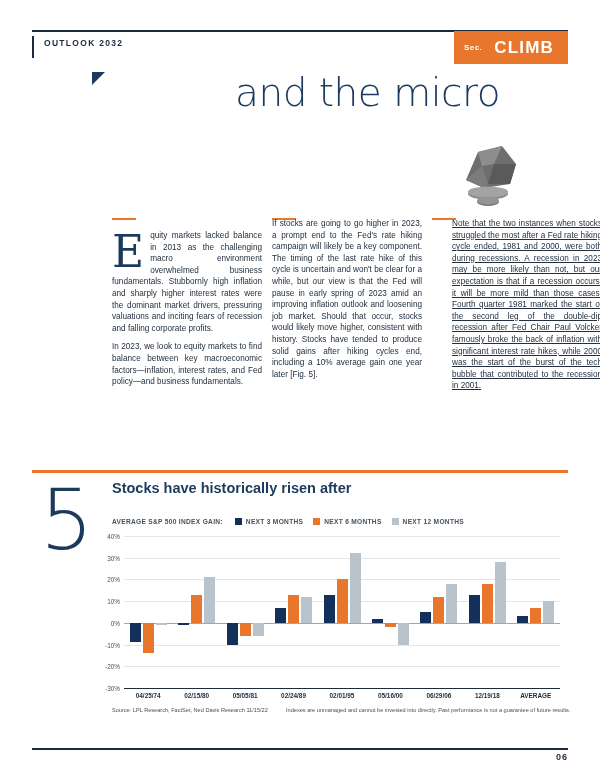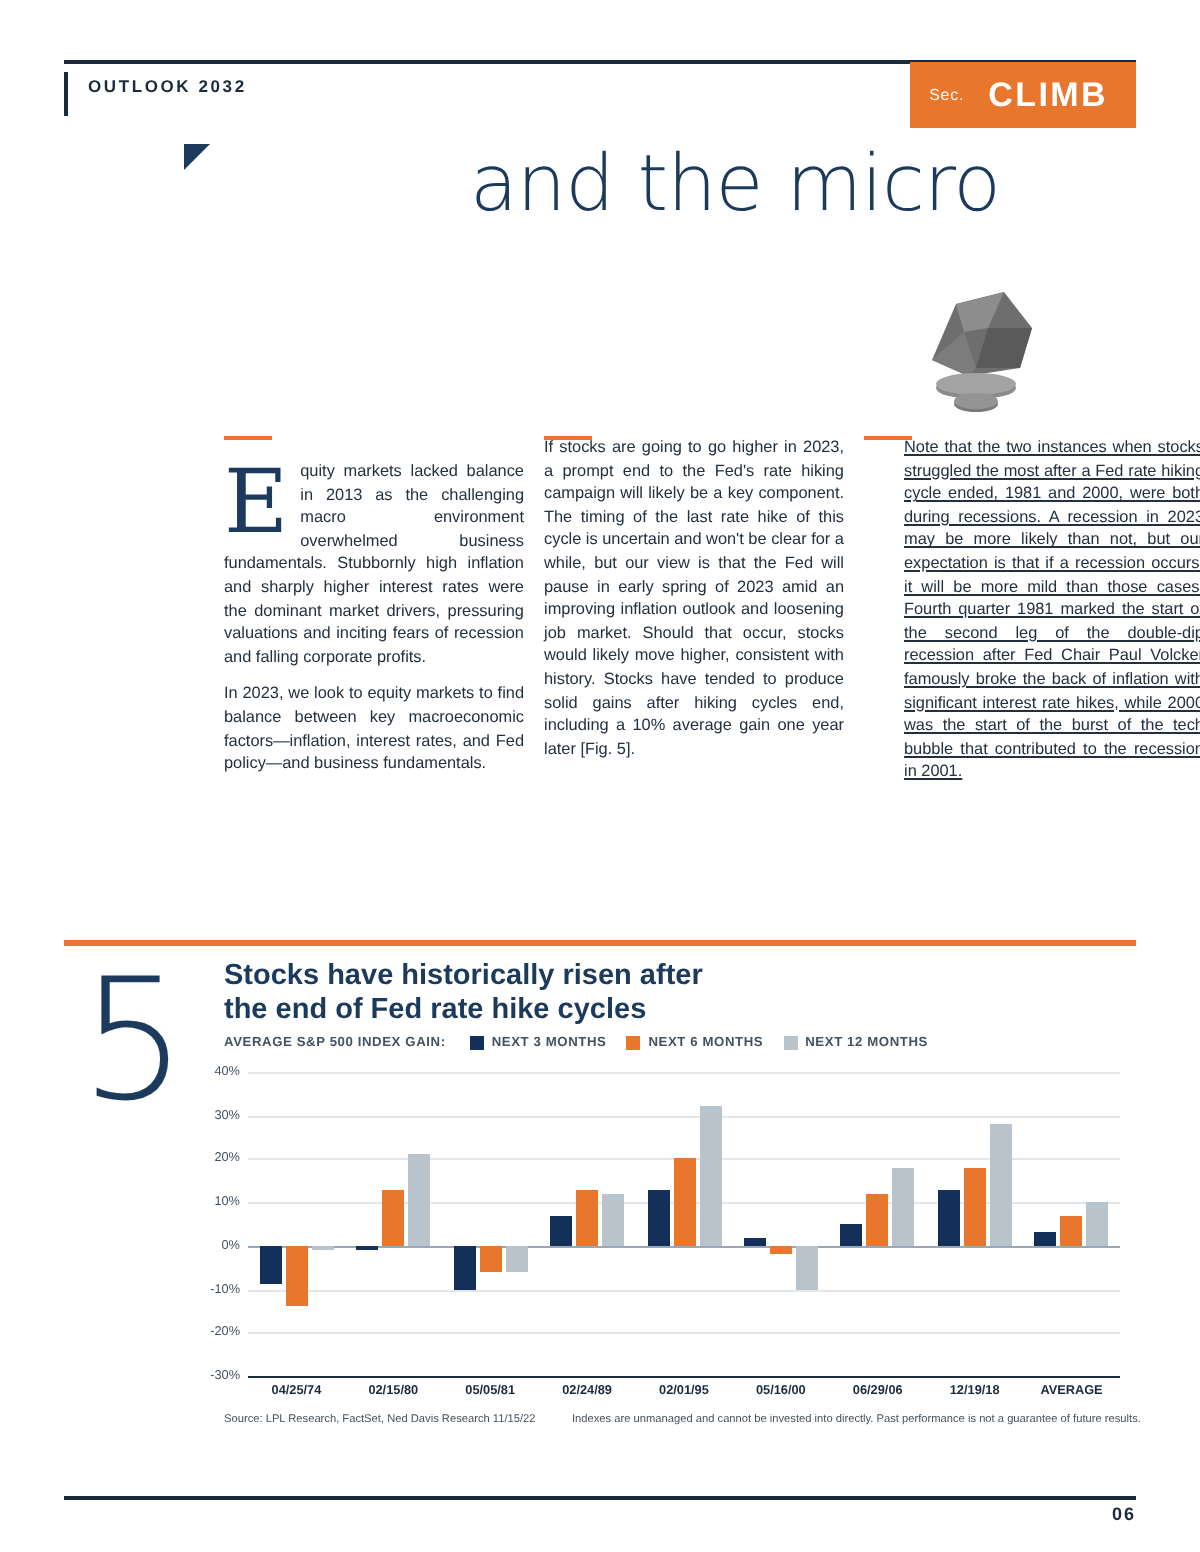--- a/index.html
+++ b/index.html
@@ -24,21 +24,21 @@
   .hdr-outlook{
     position:absolute;left:44px;top:38px;
     font-size:8.5px;letter-spacing:1.3px;font-weight:700;color:#1b2a3d;
   }
   .sec-tab{
     position:absolute;right:32px;top:31px;height:33px;
     background:#e8762c;display:flex;align-items:center;
     padding:0 14px 0 10px;
   }
   .sec-tab .lbl{
-    font-size:8px;font-weight:400;color:#ffffff;letter-spacing:.4px;margin-right:12px;
+    font-size:8px;font-weight:700;color:#ffffff;letter-spacing:.4px;margin-right:12px;
   }
   .sec-tab .val{
     font-size:17px;font-weight:700;color:#ffffff;letter-spacing:1.2px;
   }
   .sec-arrow{
     position:absolute;right:calc(32px + 96px);top:31px;
     width:0;height:0;border-top:16.5px solid transparent;border-bottom:16.5px solid transparent;
     border-right:13px solid #e8762c;
   }
 
@@ -170,21 +170,20 @@
   </div>
 
   <div class="col col3">
     <p>Note that the two instances when stocks struggled the most after a Fed rate hiking cycle ended, 1981 and 2000, were both during recessions. A recession in 2023 may be more likely than not, but our expectation is that if a recession occurs, it will be more mild than those cases. Fourth quarter 1981 marked the start of the second leg of the double-dip recession after Fed Chair Paul Volcker famously broke the back of inflation with significant interest rate hikes, while 2000 was the start of the burst of the tech bubble that contributed to the recession in 2001.</p>
   </div>
 
   <div class="fig-rule"></div>
   <div class="fig-num">5</div>
   <div class="fig-title">
     <div>Stocks have historically risen after</div>
-    <div>the end of Fed rate hike cycles</div>
   </div>
 
   <div class="legend">
     <span class="cap">AVERAGE S&amp;P 500 INDEX GAIN:</span>
     <span class="item">
       <span class="sw sw-navy"></span>
       <span>NEXT 3 MONTHS</span>
     </span>
     <span class="item">
       <span class="sw sw-orange"></span>

